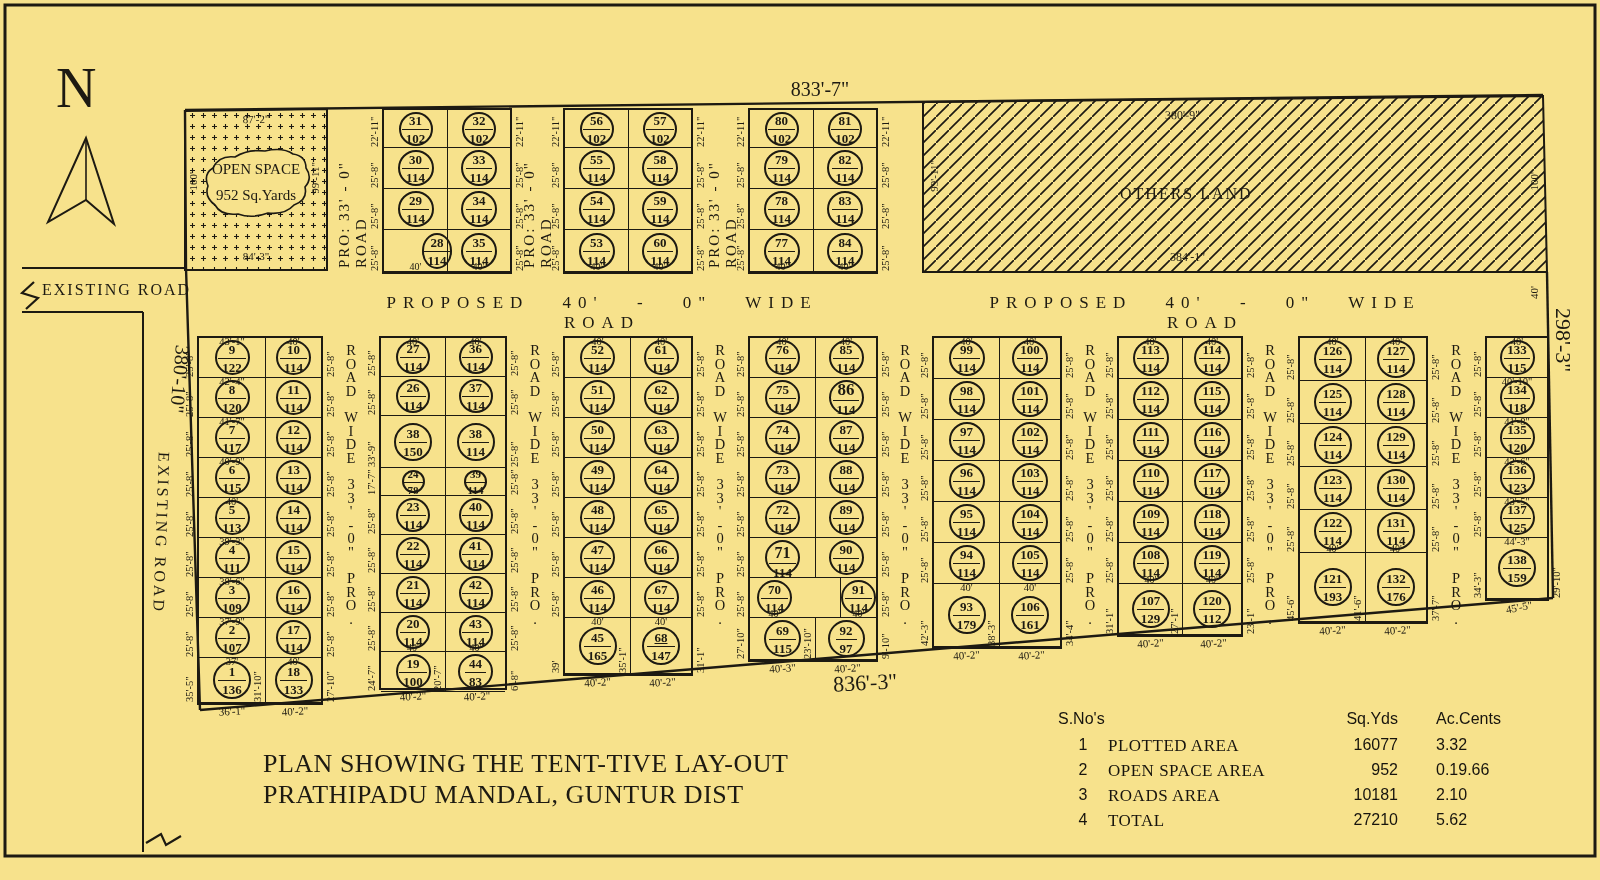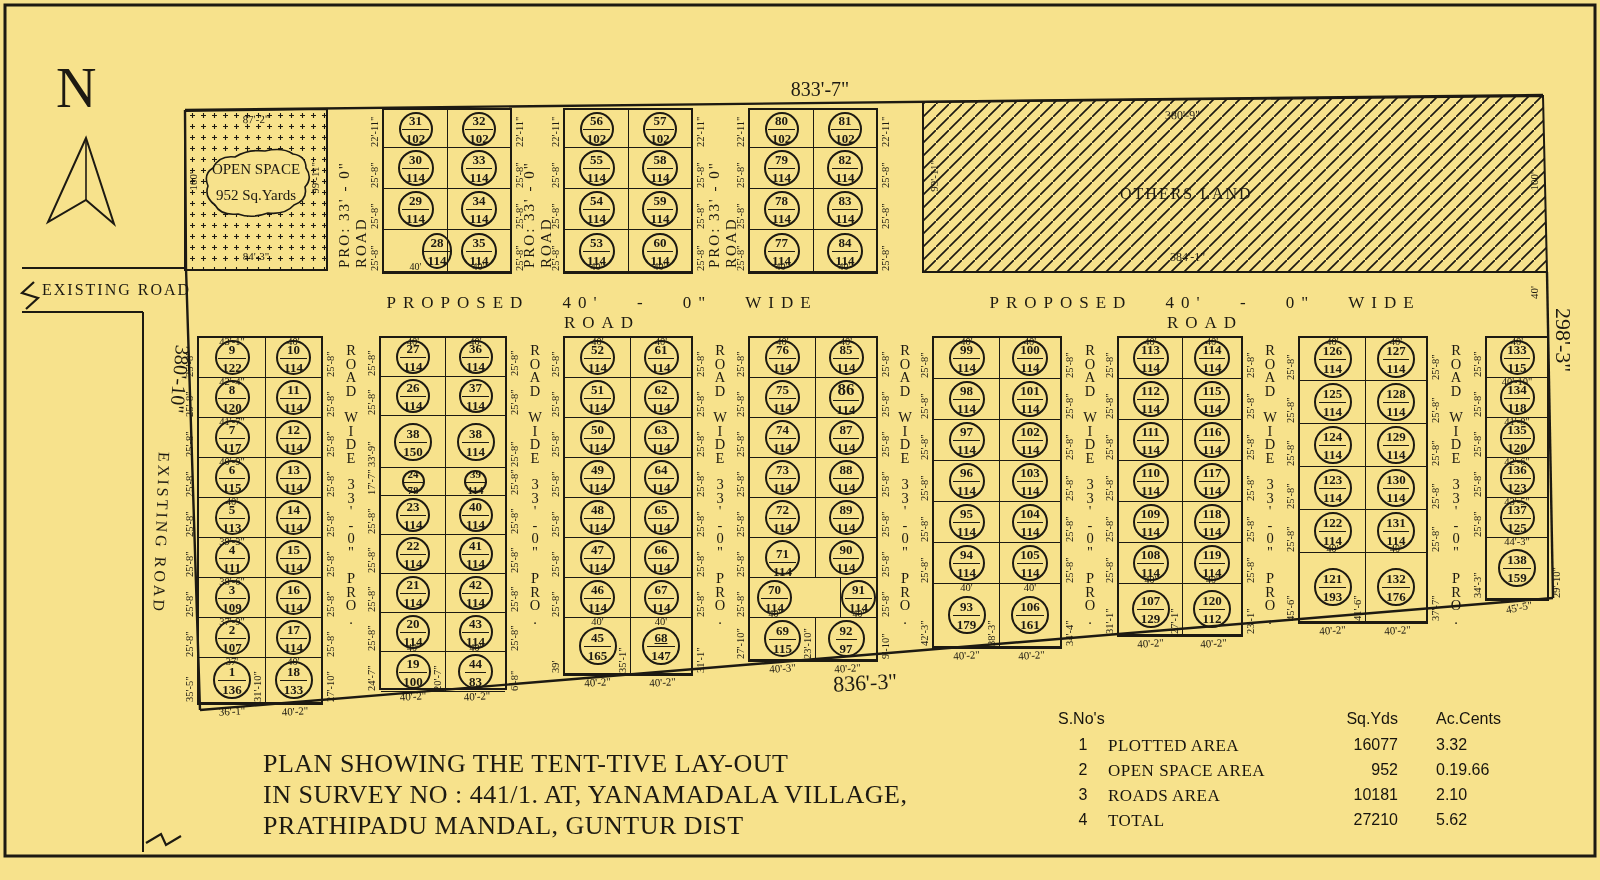--- a/index.html
+++ b/index.html
@@ -845,21 +845,21 @@
             <div class="pc" style="height: 35px; width: 35px;">
               <div class="num" style="font-size: 13px;">89</div>
               <div class="area" style="font-size: 13px;">114</div>
             </div>
             <div class="vdim rgt2">25'-8"</div>
           </div>
         </div>
         <div class="row" style="height: 40px;">
           <div class="cell" style="width: 65px;">
             <div class="pc" style="height: 35px; width: 35px;">
-              <div class="num" style="font-size: 13px; margin-top: 8px;">71</div>
+              <div class="num" style="font-size: 16px; margin-top: 8px;">71</div>
               <div class="area" style="font-size: 13px;">114</div>
             </div>
             <div class="vdim lft">25'-8"</div>
           </div>
           <div class="cell rgt" style="flex: 1 1 0%;">
             <div class="pc" style="height: 35px; width: 35px;">
               <div class="num" style="font-size: 13px;">90</div>
               <div class="area" style="font-size: 13px;">114</div>
             </div>
             <div class="vdim rgt2">25'-8"</div>
@@ -1472,21 +1472,20 @@
         <div class="wgap"></div>
         <div>P</div>
         <div>R</div>
         <div>O</div>
         <div>.</div>
       </div>
     </div>
 
   <div id="title">
     <div>PLAN SHOWING THE TENT-TIVE LAY-OUT</div>
-    <div>IN SURVEY NO : 441/1. AT, YANAMADALA VILLAGE,</div>
     <div>PRATHIPADU MANDAL, GUNTUR DIST</div>
   </div>
 
   <div id="areatable">
     <div class="hrow">
       <div>S.No's</div>
       <div class="c-sq">Sq.Yds</div>
       <div class="c-ac">Ac.Cents</div>
     </div>
     <div class="trow">

